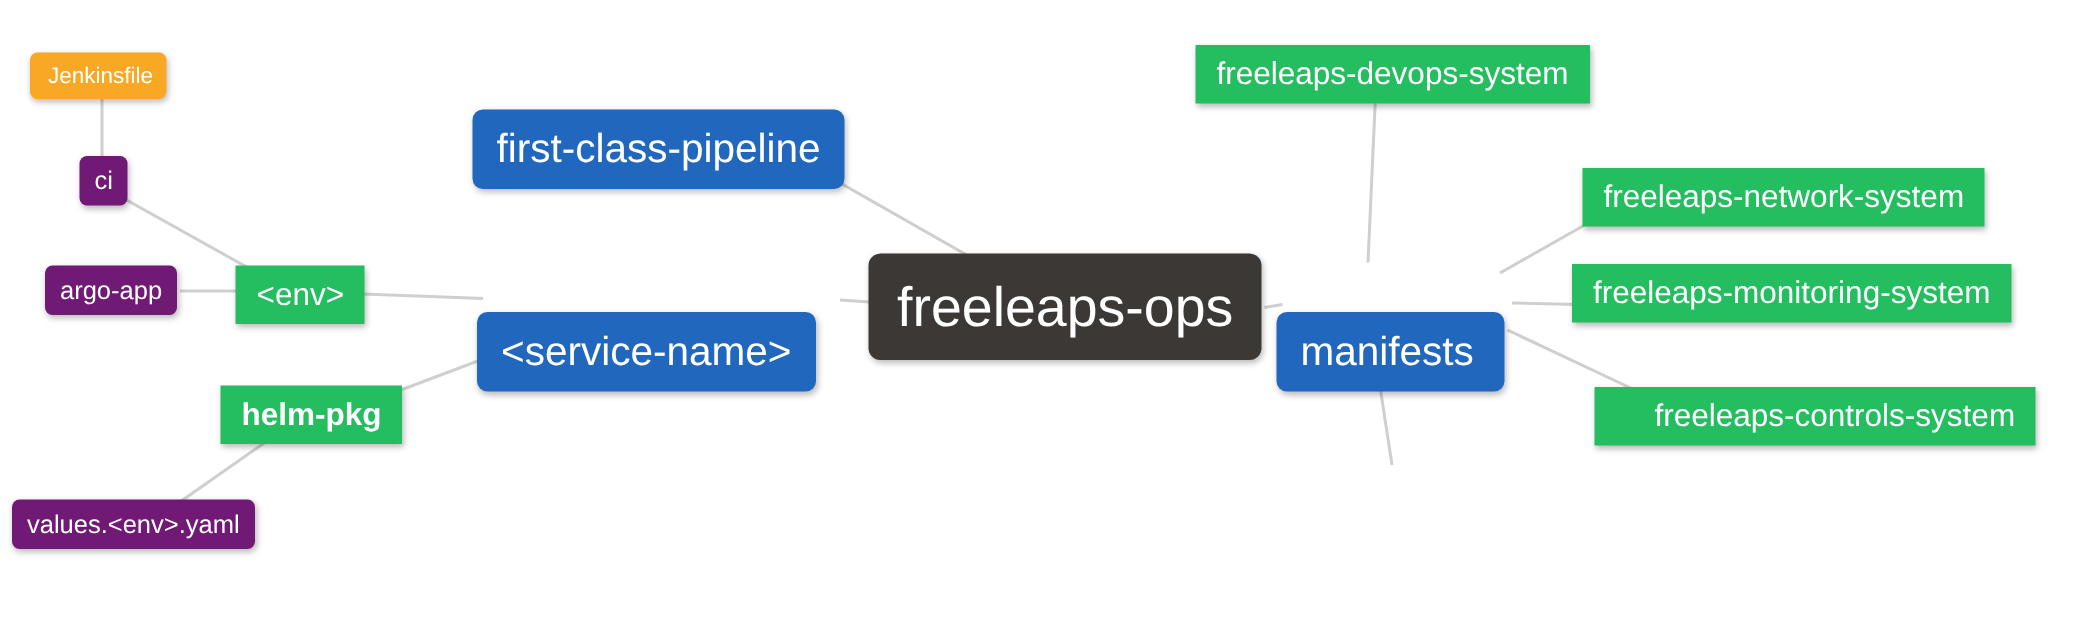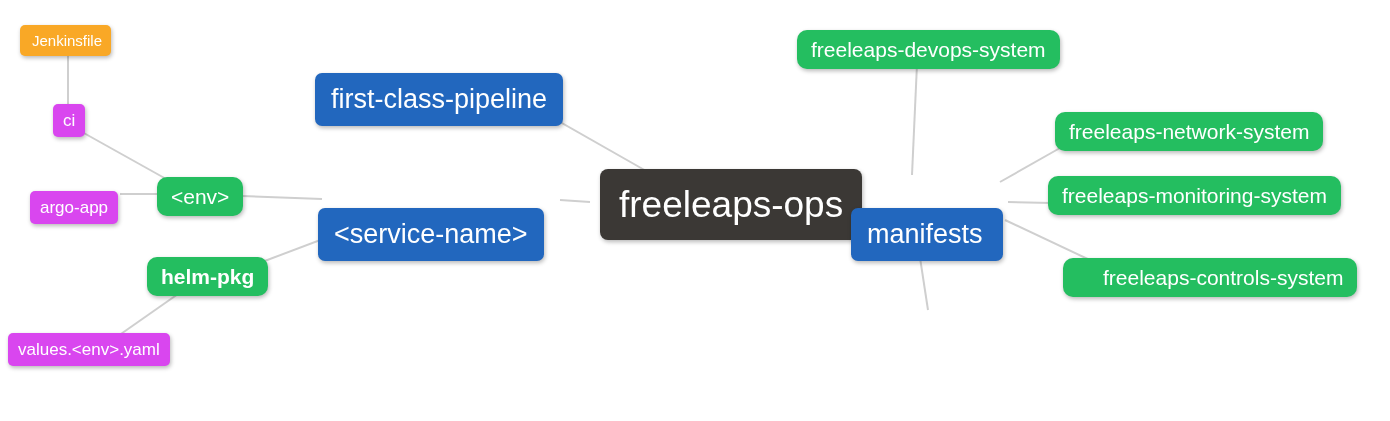--- a/index.html
+++ b/index.html
@@ -41,45 +41,45 @@
     background: #2267be;
     font-size: 27px;
     padding: 13px 16px;
     border-radius: 7px;
     margin-top: 36px;
   }
   .l2 {
     background: #24be60;
     font-size: 21px;
     padding: 9px 14px;
-    border-radius: 10px;
+    border-radius: 0;
   }
   .l3 {
-    background: #d946ef;
+    background: #701a75;
     font-size: 17px;
     padding: 8px 10px;
     border-radius: 5px;
   }
   .l4 {
     background: #f9a826;
     font-size: 15px;
     padding: 8px 9px;
     border-radius: 5px;
   }
   
-  #n-root        { left: 600px;  top: 169px; }
+  #n-root        { left: 579px;  top: 169px; }
   #n-fcp         { left: 315px;  top: 37px;  }
   #n-service     { left: 318px;  top: 172px; }
   #n-manifests   { left: 851px;  top: 172px; padding-right: 20px; }
   #n-env         { left: 157px;  top: 177px; }
   #n-helm        { left: 147px;  top: 257px; font-weight: bold; }
   #n-ci          { left: 53px;   top: 104px; }
-  #n-argo        { left: 30px;   top: 191px; }
+  #n-argo        { left: 30px;   top: 177px; }
   #n-values      { left: 8px;    top: 333px; }
-  #n-jenkins     { left: 20px;   top: 25px; padding-left: 12px;  }
+  #n-jenkins     { left: 20px;   top: 35px; padding-left: 12px;  }
   #n-devops      { left: 797px;  top: 30px;  }
   #n-network     { left: 1055px; top: 112px; }
   #n-monitoring  { left: 1048px; top: 176px; }
   #n-controls    { left: 1063px; top: 258px; padding-left: 40px; }
   #n-storage     { left: 815px;  top: 307px; }
 </style>
 </head>
 <body>
 
 <div class="canvas">

